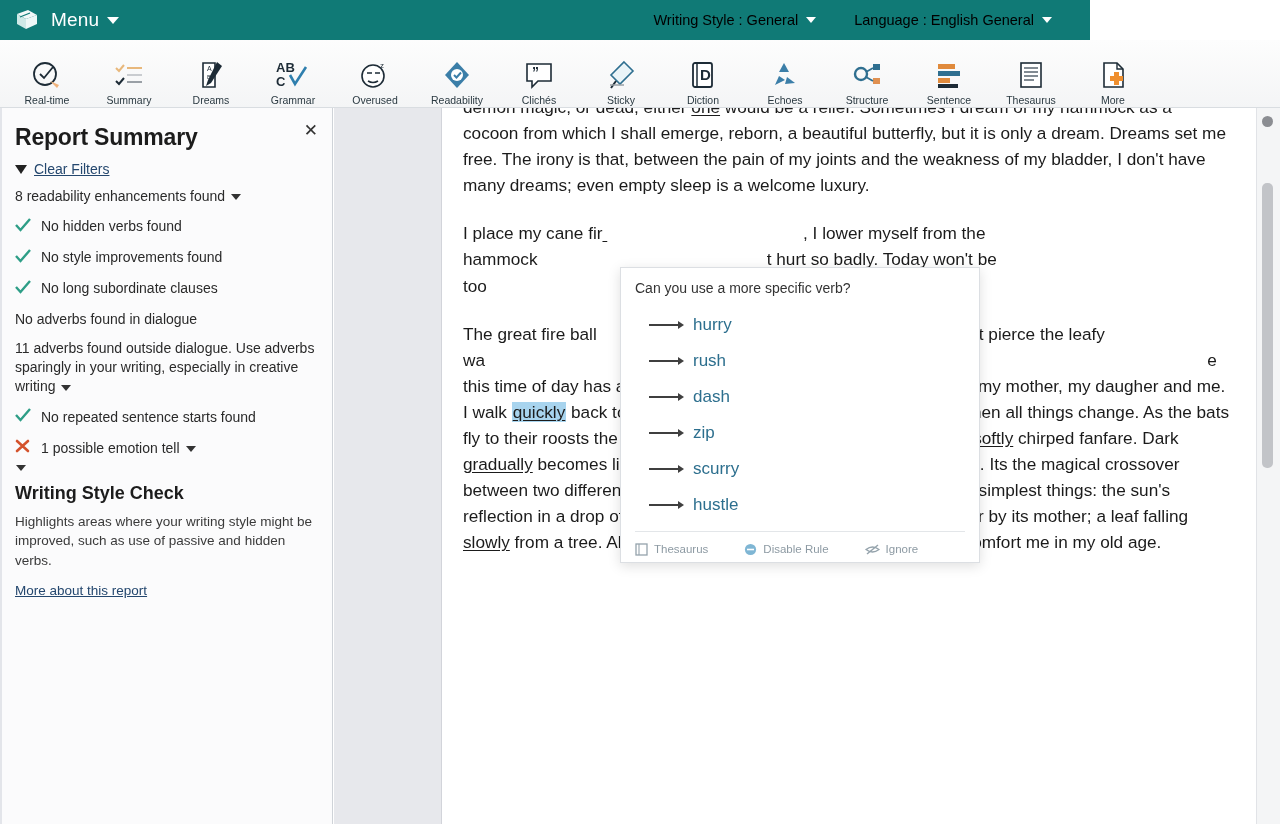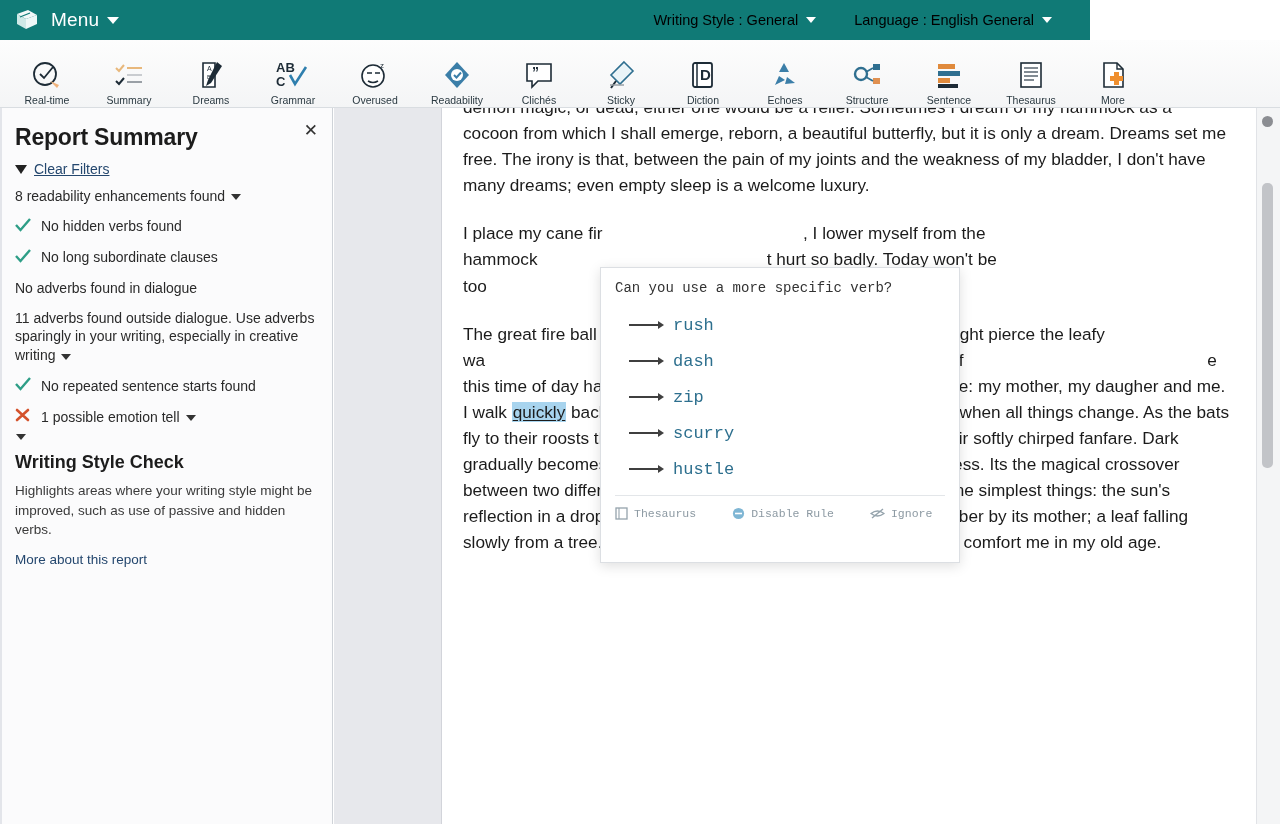--- a/index.html
+++ b/index.html
@@ -112,21 +112,21 @@
     cursor: pointer;
   }
   .sb-sub {
     font-size: 18px; font-weight: bold; color: #1c1c1c;
     margin: 12px 0 8px 0;
   }
   .sb-para {
     font-size: 13.5px; color: #3a3a3a; line-height: 1.45; margin-bottom: 10px;
   }
   .sb-link {
-    font-size: 13.5px; color: #24476e; cursor: pointer;
+    font-size: 13.5px; color: #24476e; text-decoration: underline; cursor: pointer;
   }
 
   
   .gutter {
     position: absolute; left: 334px; top: 108px;
     width: 108px; height: 716px;
     background: #e7e8ec;
     border-right: 1px solid #d2d4da;
   }
   .doc {
@@ -135,21 +135,21 @@
     background: #ffffff;
     overflow: hidden;
     padding: 0 24px 0 20px;
   }
   .doc p {
     font-size: 17.2px; line-height: 26.1px; color: #1b1b1b;
     font-family: "Liberation Sans", sans-serif;
     margin: 0 0 22px 0;
   }
   .doc p.first { margin-top: -14px; }
-  .u { text-underline-offset: 2px; }
+  .u { text-decoration: underline; text-underline-offset: 2px; }
   .hl {
     background: #a8d4ee; text-decoration: underline;
     text-underline-offset: 2px; padding: 0 1px;
   }
   .rail {
     position: absolute; left: 1256px; top: 108px;
     width: 24px; height: 716px;
     background: #f4f5f6; border-left: 1px solid #e1e3e7;
   }
   .rail-thumb {
@@ -158,27 +158,26 @@
     background: #c2c4c8; border-radius: 5px;
   }
   .rail-dot {
     position: absolute; left: 1262px; top: 116px;
     width: 11px; height: 11px; border-radius: 50%;
     background: #8b8d92;
   }
 
   
   .popup {
-    position: absolute; left: 600px; top: 267px;
+    position: absolute; left: 620px; top: 267px;
     width: 360px; height: 296px;
     background: #ffffff;
     border: 1px solid #dcdfe3;
     box-shadow: 0 3px 12px rgba(0,0,0,.13);
     padding: 12px 14px 16px 14px;
-    font-family: Liberation Mono, monospace;
   }
   .popup-q {
     font-size: 14px; color: #333; margin-bottom: 11px;
   }
   .sugg {
     display: flex; align-items: center;
     height: 36px; cursor: pointer;
   }
   .arrow-wrap {
     width: 58px; flex: 0 0 58px;
@@ -398,20 +397,26 @@
         <div class="sb-row">
           <span class="mark"><svg width="16" height="14" viewBox="0 0 16 14">
               <path d="M1 7 l4.5 5 L15 1" fill="none" stroke="#2e9e87" stroke-width="2.4"></path>
             </svg></span>
           <span class="txt">No hidden verbs found</span>
         </div>
         <div class="sb-row">
           <span class="mark"><svg width="16" height="14" viewBox="0 0 16 14">
               <path d="M1 7 l4.5 5 L15 1" fill="none" stroke="#2e9e87" stroke-width="2.4"></path>
             </svg></span>
+          <span class="txt">No style improvements found</span>
+        </div>
+        <div class="sb-row">
+          <span class="mark"><svg width="16" height="14" viewBox="0 0 16 14">
+              <path d="M1 7 l4.5 5 L15 1" fill="none" stroke="#2e9e87" stroke-width="2.4"></path>
+            </svg></span>
           <span class="txt">No long subordinate clauses</span>
         </div>
         <div class="sb-row">
           <span class="mark" style="flex: 0 0 0px; width: 0px;"></span>
           <span class="txt">No adverbs found in dialogue</span>
         </div>
         <div class="sb-row">
           <span class="mark" style="flex: 0 0 0px; width: 0px;"></span>
           <span class="txt">11 adverbs found outside dialogue. Use adverbs sparingly in your writing, especially in creative writing<span class="chev-sm"></span></span>
         </div>
@@ -454,20 +459,27 @@
   <div class="rail-thumb"></div>
 
   <div class="popup">
     <div class="popup-q">Can you use a more specific verb?</div>
     <div id="sugg-list">
         <div class="sugg">
           <span class="arrow-wrap">
             <span class="arrow-line"></span>
             <span class="arrow-head"></span>
           </span>
+          <span class="sugg-word">hurry</span>
+        </div>
+        <div class="sugg">
+          <span class="arrow-wrap">
+            <span class="arrow-line"></span>
+            <span class="arrow-head"></span>
+          </span>
           <span class="sugg-word">rush</span>
         </div>
         <div class="sugg">
           <span class="arrow-wrap">
             <span class="arrow-line"></span>
             <span class="arrow-head"></span>
           </span>
           <span class="sugg-word">dash</span>
         </div>
         <div class="sugg">

